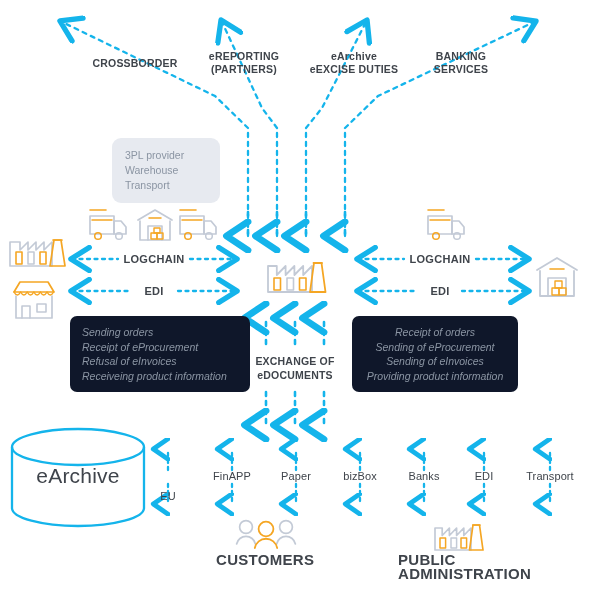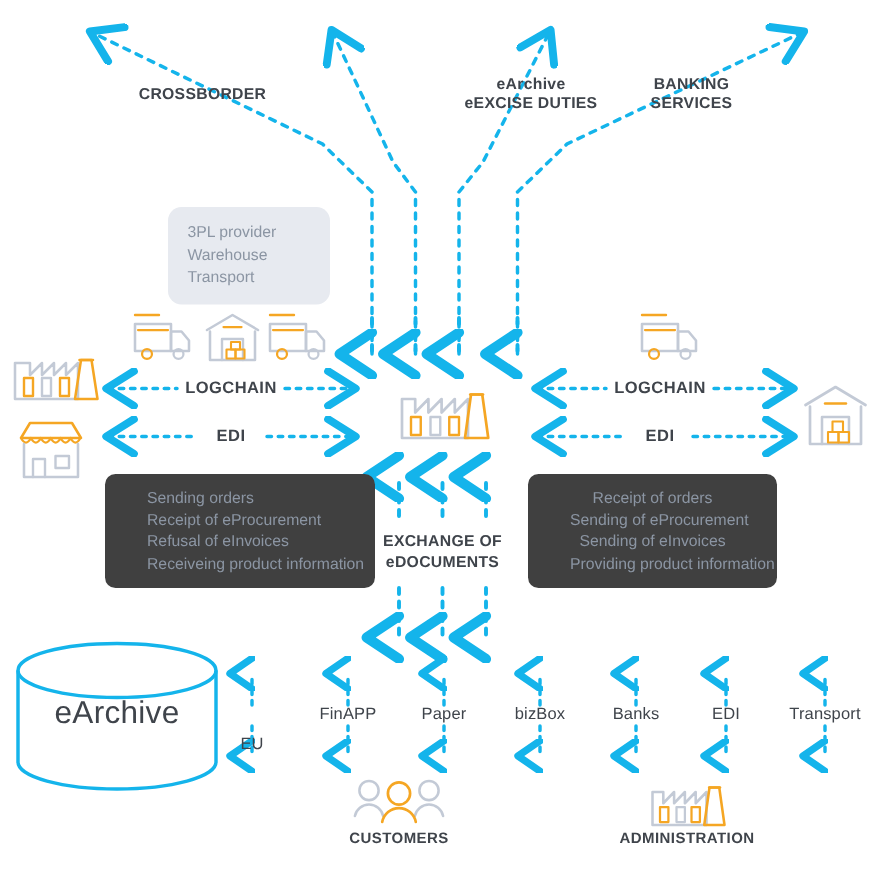--- a/index.html
+++ b/index.html
@@ -19,41 +19,41 @@
   }
   .flowlbl{
     font-size:11px;font-weight:bold;color:#3f444b;
     text-align:center;letter-spacing:.3px;
   }
   .chanlbl{
     font-size:11px;color:#3f444b;text-align:center;
     letter-spacing:.1px;
   }
   .infobox{
-    position:absolute;background:#404040;border-radius:7px;
+    position:absolute;background:#0f172a;border-radius:7px;
     color:#8b95a3;font-size:10.5px;line-height:14.6px;
-    padding:9px 28px;box-sizing:border-box;
+    padding:9px 12px;box-sizing:border-box;font-style:italic;
   }
   .infobox div{white-space:nowrap;}
   .pill{
     position:absolute;background:#e7eaf0;border-radius:9px;
     color:#8b95a3;font-size:10.5px;line-height:15px;
     padding:10px 13px;box-sizing:border-box;
   }
   .archive-text{
     position:absolute;font-size:21px;color:#3f444b;
     letter-spacing:.2px;text-align:center;
   }
   .exch{
     position:absolute;font-size:10.5px;font-weight:bold;
     color:#3f444b;text-align:center;line-height:13.5px;letter-spacing:.2px;
   }
   .botcap{
-    position:absolute;font-size:10px;font-weight:bold;color:#3f444b;
-    text-align:center;line-height:13.5px;letter-spacing:.3px;
+    position:absolute;font-size:15px;font-weight:bold;color:#3f444b;
+    line-height:13.5px;letter-spacing:.3px;
   }
 </style>
 </head>
 <body>
 
 <div id="stage">
 
   <svg id="art" viewBox="0 0 594 594">
     <defs>
       <marker id="arrU" markerWidth="10" markerHeight="9" refX="5" refY="8" orient="auto">
@@ -237,20 +237,24 @@
       <rect x="7" y="22" width="5.6" height="10" stroke="#F5A623" stroke-width="1.5"></rect>
       <rect x="18" y="22" width="5.6" height="10" stroke="#C3CAD6" stroke-width="1.5"></rect>
       <rect x="28" y="22" width="5.6" height="10" stroke="#F5A623" stroke-width="1.5"></rect>
       <path d="M36.5,34 L40,9 L46.5,9 L50,34 Z" stroke="#F5A623" stroke-width="1.7"></path>
       <path d="M39.8,9 L47,9" stroke="#F5A623" stroke-width="1.7"></path>
     </g>
   </svg>
 
   <div class="lbl cap" style="left:80px;top:57px;width:110px;">CROSSBORDER</div>
 
+  <div class="lbl cap" style="left:196px;top:50px;width:96px;">
+    <div>eREPORTING</div>
+    <div>(PARTNERS)</div>
+  </div>
 
   <div class="lbl cap" style="left:300px;top:50px;width:108px;">
     <div>eArchive</div>
     <div>eEXCISE DUTIES</div>
   </div>
 
   <div class="lbl cap" style="left:416px;top:50px;width:90px;">
     <div>BANKING</div>
     <div>SERVICES</div>
   </div>
@@ -292,16 +296,17 @@
   <div class="lbl chanlbl" style="left:266px;top:470px;width:60px;">Paper</div>
   <div class="lbl chanlbl" style="left:330px;top:470px;width:60px;">bizBox</div>
   <div class="lbl chanlbl" style="left:394px;top:470px;width:60px;">Banks</div>
   <div class="lbl chanlbl" style="left:454px;top:470px;width:60px;">EDI</div>
   <div class="lbl chanlbl" style="left:508px;top:470px;width:84px;">Transport</div>
 
   <div class="botcap" style="left:216px;top:553px;width:100px;">
     <div>CUSTOMERS</div>
   </div>
   <div class="botcap" style="left:398px;top:553px;width:120px;">
+    <div>PUBLIC</div>
     <div>ADMINISTRATION</div>
   </div>
 
 </div>
 
 </body></html>

